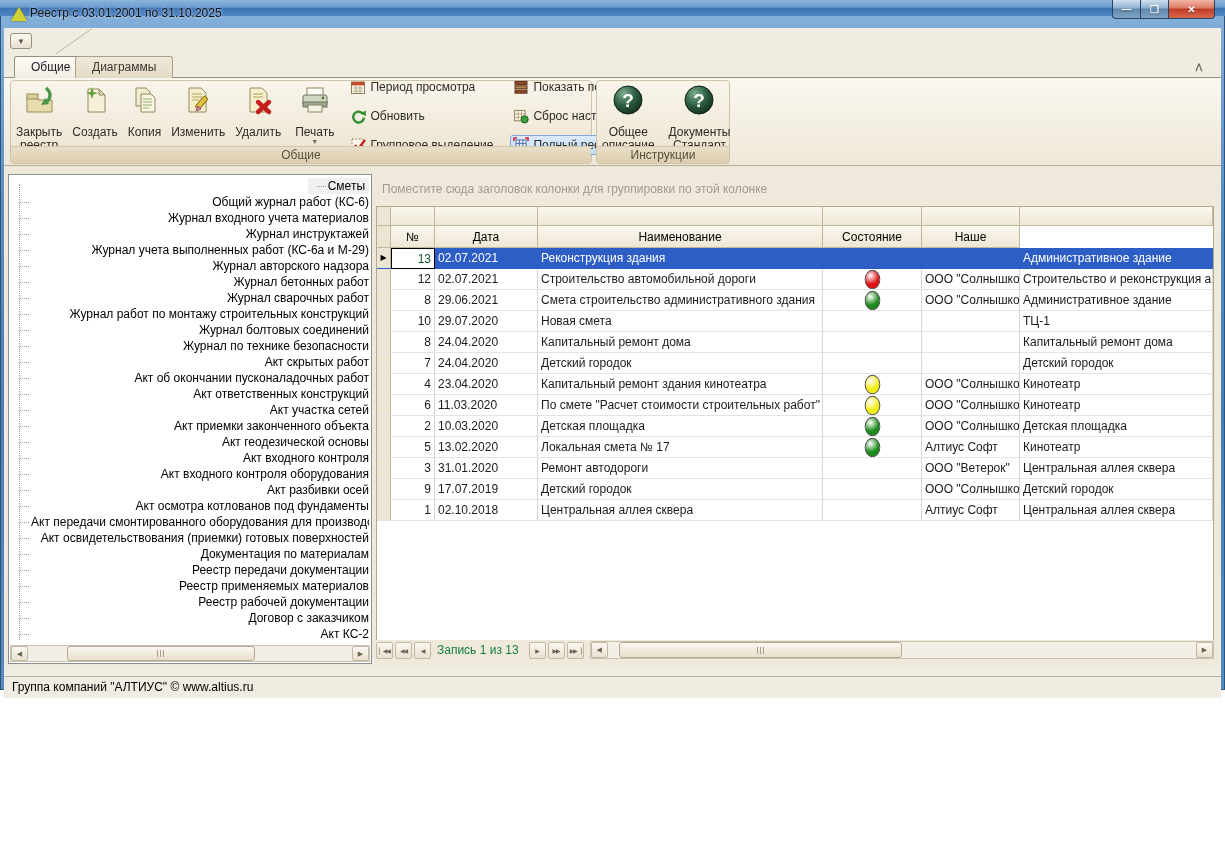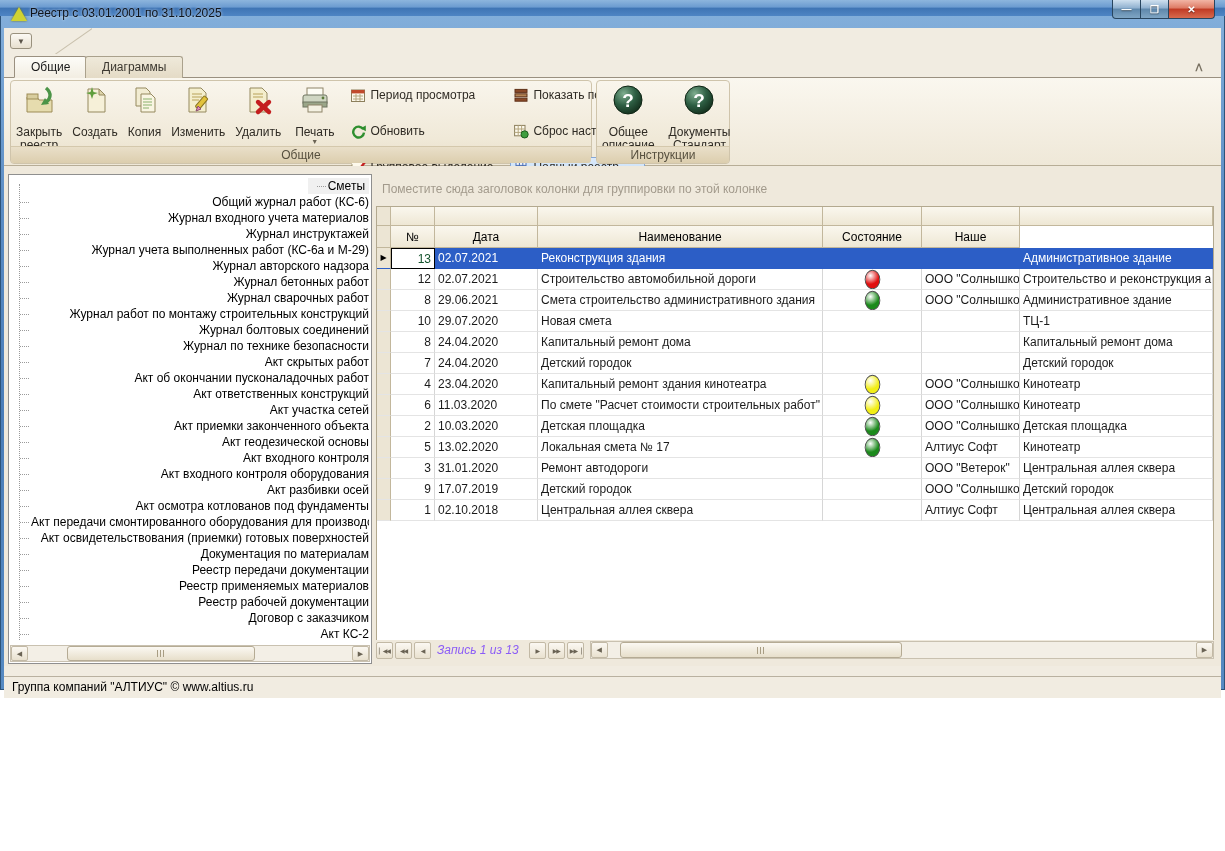--- a/index.html
+++ b/index.html
@@ -59,22 +59,22 @@
     font-size:12px; }
   .rgroup-content { position:absolute; left:0; top:0; right:0; bottom:17px;
     display:flex; align-items:stretch; }
   .big-btn { display:flex; flex-direction:column; align-items:center; padding:3px 5px 0;
     cursor:pointer; border-radius:3px; }
   .big-btn .bicon { width:32px; height:32px; flex:0 0 32px; }
   .big-btn .blabel { font-size:12px; color:#2f2b24; text-align:center; line-height:13px;
     white-space:pre-line; margin-top:10px; }
   .big-btn .bdrop { font-size:7px; color:#6a6354; line-height:6px; }
   .vdiv { width:1px; background:linear-gradient(#e6ddc8,#cfc3a6); margin:4px 2px; }
-  .small-col { display:flex; flex-direction:column; justify-content:space-between;
-    padding:4px 3px 0 4px; gap:16px; }
+  .small-col { display:flex; flex-direction:column; justify-content:center;
+    padding:4px 3px 0 4px; gap:9px; }
   .small-btn { display:flex; align-items:center; gap:4px; height:20px; padding:1px 5px 1px 2px;
     border:1px solid transparent; border-radius:3px; cursor:pointer; white-space:nowrap; }
   .small-btn.highlight { background:linear-gradient(#dceafb,#c3ddf6);
     border:1px solid #86a7d4; }
   .small-btn .sicon { width:16px; height:16px; flex:0 0 16px; }
   .small-btn .slabel { font-size:12px; color:#2f2b24; }
 
   
   .main { position:absolute; left:0; top:138px; width:100%; height:500px;
     background:#efe9dc; }
@@ -130,21 +130,21 @@
     transform:scale(.92); margin:0 auto; }
   .gcell.statuscell { justify-content:center; }
 
   
   .navbar { position:absolute; left:372px; top:474px; width:838px; height:20px;
     display:flex; align-items:center; gap:2px; }
   .nav-btn { width:17px; height:17px; border:1px solid #c2b9a5; border-radius:2px;
     background:linear-gradient(#fbf8f2,#e9e1cf); color:#6a6354; font-size:6px;
     display:flex; align-items:center; justify-content:center; cursor:pointer;
     letter-spacing:-1px; }
-  .nav-label { padding:0 8px 0 4px; color:#8b5cf6; white-space:nowrap;font-style:italic; }
+  .nav-label { padding:0 8px 0 4px; color:#15803d; white-space:nowrap; }
 
   
   .statusbar { position:absolute; left:0; top:510px; width:100%; height:22px;
     background:#f1ece1; border-top:1px solid #b9b1a0; line-height:21px;
     padding-left:8px; color:#000; }
 </style>
 </head>
 <body>
 
 <div class="window">
@@ -157,21 +157,21 @@
       <div class="cap-btn cap-close">✕</div>
     </div>
   </div>
 
   <div class="client">
     <div class="qat-btn">▼</div>
     <div class="qat-slope"></div>
 
     <div class="tab-row" id="tabRow">
         <div class="tab active" style="left: 10px;">Общие</div>
-        <div class="tab inactive" style="left: 81px;">Диаграммы</div>
+        <div class="tab inactive" style="left: 71px;">Диаграммы</div>
       </div>
     <div class="ribbon-collapse">ᐱ</div>
 
     <div class="ribbon-body" id="ribbonBody">
         <div class="rgroup" style="left: 6px; width: 582px;">
           <div class="rgroup-content">
             <div class="big-btn">
               <svg class="bicon" viewBox="0 0 32 32" xmlns="http://www.w3.org/2000/svg">
                 <path d="M4 13h10l2 3h13v12H4z" fill="#e6dcae" stroke="#9d8c56"></path>
                 <rect x="4" y="10" width="11" height="5" fill="#d8cd9e" stroke="#9d8c56"></rect>

